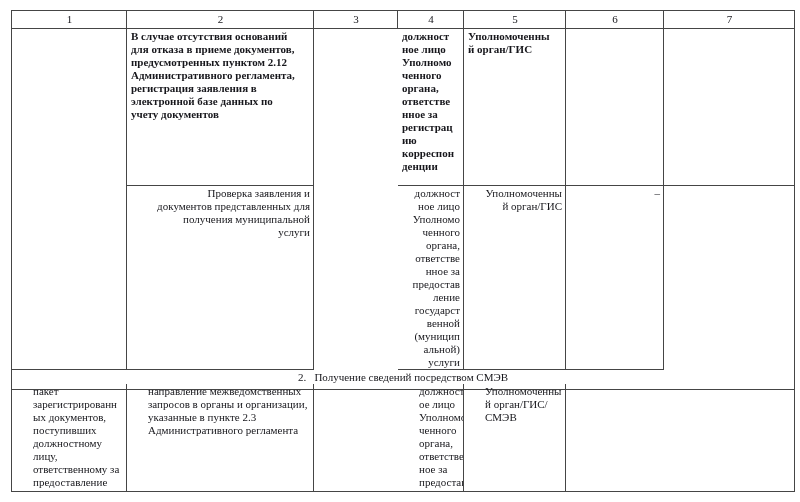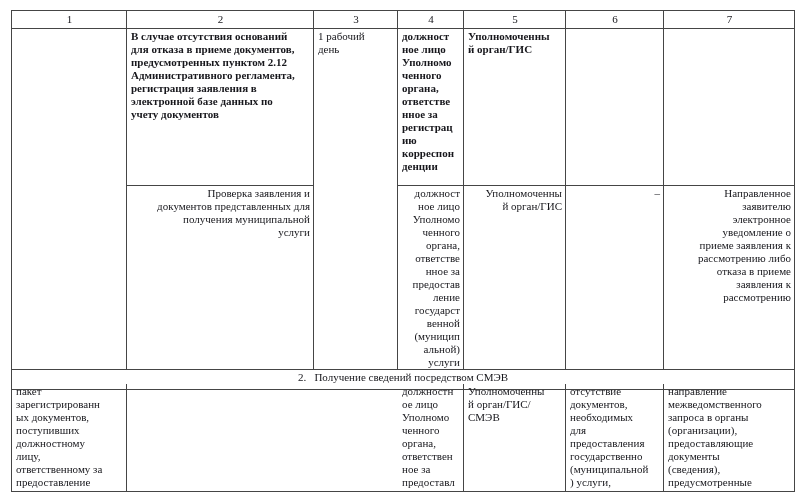--- a/index.html
+++ b/index.html
@@ -33,21 +33,21 @@
     border-bottom: 1px solid #454545;
     padding: 1px 3px 0 4px;
     font-size: 11px;
     line-height: 13px;
     white-space: pre-line;
     overflow: hidden;
     text-align: left;
   }
   .hdr { text-align: center; padding-top: 2px; }
   .last { border-right: none; }
-  .nobot { border-bottom: none; }
+  .nobot { border-bottom: none; margin-left: 17px; }
   .section {
     grid-column: 1 / -1;
     grid-row: 4;
     border-right: none;
     text-align: center;
     font-size: 11px;
     line-height: 12px;
     padding: 1px 0 18px 0;
   }
   .col1 { grid-column: 1; } .col2 { grid-column: 2; } .col3 { grid-column: 3; }
@@ -72,22 +72,20 @@
     <div class="cell hdr col7 row1 last">7</div>
 
     <div class="cell col1 rspan2"></div>
     <div class="cell col2 row2">В случае отсутствия оснований
 для отказа в приеме документов,
 предусмотренных пунктом 2.12
 Административного регламента,
 регистрация заявления в
 электронной базе данных по
 учету документов</div>
-    <div class="cell col3 rspan2">1 рабочий
-день</div>
     <div class="cell col4 row2">должност
 ное лицо
 Уполномо
 ченного
 органа,
 ответстве
 нное за
 регистрац
 ию
 корреспон
@@ -111,62 +109,41 @@
 предостав
 ление
 государст
 венной
 (муницип
 альной)
 услуги</div>
     <div class="cell col5 row3">Уполномоченны
 й орган/ГИС</div>
     <div class="cell col6 row3">–</div>
-    <div class="cell col7 row3 last">Направленное
-заявителю
-электронное
-уведомление о
-приеме заявления к
-рассмотрению либо
-отказа в приеме
-заявления к
-рассмотрению</div>
 
     <div class="cell section">2.&nbsp;&nbsp; Получение сведений посредством СМЭВ</div>
 
     <div class="cell col1 row5 nobot">пакет
 зарегистрированн
 ых документов,
 поступивших
 должностному
 лицу,
 ответственному за
 предоставление</div>
+    <div class="cell col2 row5 nobot">направление межведомственных
+запросов в органы и организации,
+указанные в пункте 2.3
+Административного регламента</div>
     <div class="cell col4 row5 nobot">должностн
 ое лицо
 Уполномо
 ченного
 органа,
 ответствен
 ное за
 предоставл</div>
     <div class="cell col5 row5 nobot">Уполномоченны
 й орган/ГИС/
 СМЭВ</div>
-    <div class="cell col6 row5 nobot">отсутствие
-документов,
-необходимых
-для
-предоставления
-государственно
-(муниципальной
-) услуги,</div>
-    <div class="cell col7 row5 nobot last">направление
-межведомственного
-запроса в органы
-(организации),
-предоставляющие
-документы
-(сведения),
-предусмотренные</div>
 
   </div>
 </div>
 
 </body></html>

